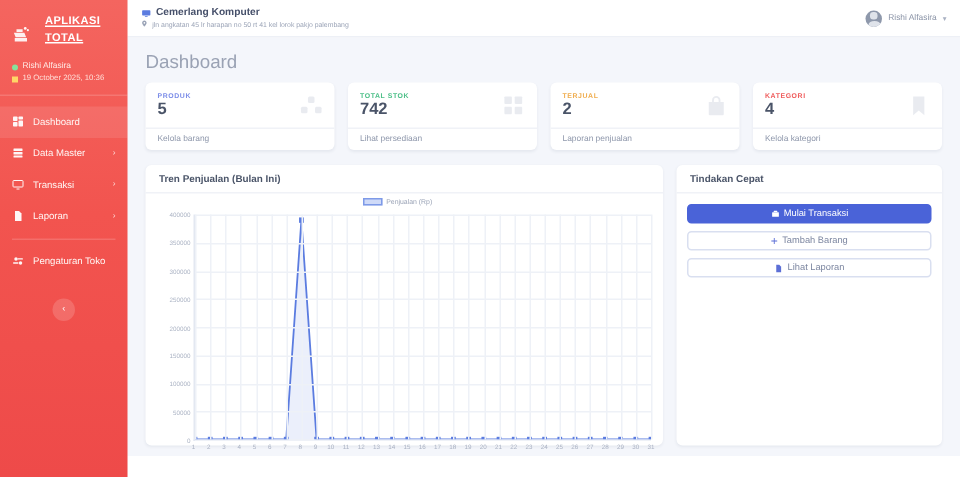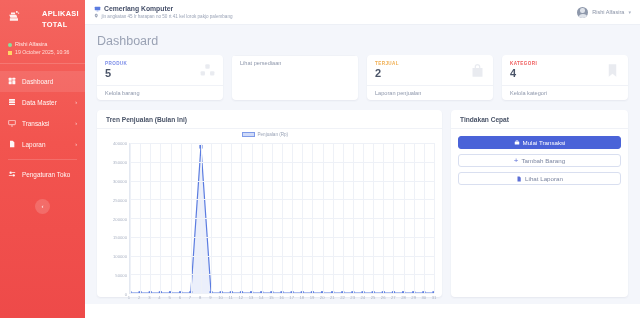--- a/index.html
+++ b/index.html
@@ -15,22 +15,23 @@
   
   .sidebar {
     width: 85px;
     background: linear-gradient(180deg, #f4655f 0%, #f2544f 45%, #ee4a49 100%);
     color: #fff;
     flex: 0 0 85px;
     position: relative;
     padding-top: 6px;
   }
   .brand {
-    display: flex; align-items: flex-start; gap: 20px;
+    display: flex; align-items: flex-end; gap: 8px;
     padding: 3px 7px 7px 7px;
+    text-decoration: underline;
   }
   .brand-icon { width: 15px; height: 14px; flex: 0 0 15px; opacity: .95; }
   .brand-text { font-size: 7.4px; font-weight: bold; line-height: 1.45; letter-spacing: .3px; }
   .sb-user {
     padding: 3px 8px 6px 8px;
     border-bottom: 1px solid rgba(255,255,255,.16);
     margin-bottom: 5px;
   }
   .sb-user-row { display: flex; align-items: center; gap: 3px; line-height: 1.5; }
   .sb-dot { width: 4px; height: 4px; border-radius: 50%; background: #86e29b; flex: 0 0 4px; }
@@ -268,20 +269,34 @@
                 <rect x="8.5" y="2" width="7" height="7" rx="1.6"></rect>
                 <rect x="1" y="13" width="7" height="7" rx="1.6"></rect>
                 <rect x="16" y="13" width="7" height="7" rx="1.6"></rect>
               </svg>
           </span>
         </div>
         <div class="card-foot">Kelola barang</div>
       </div>
 
       <div class="card">
+        <div class="card-top">
+          <div>
+            <div class="card-label" style="color:#4bbf87">TOTAL STOK</div>
+            <div class="card-value">742</div>
+          </div>
+          <span class="card-ico">
+            <svg viewBox="0 0 24 24" width="15" height="15" fill="#8894b0">
+                <rect x="2" y="2" width="8" height="8" rx="1"></rect>
+                <rect x="13" y="2" width="8" height="8" rx="1"></rect>
+                <rect x="2" y="13" width="8" height="8" rx="1"></rect>
+                <rect x="13" y="13" width="8" height="8" rx="1"></rect>
+              </svg>
+          </span>
+        </div>
         <div class="card-foot">Lihat persediaan</div>
       </div>
 
       <div class="card">
         <div class="card-top">
           <div>
             <div class="card-label" style="color:#f0ad4e">TERJUAL</div>
             <div class="card-value">2</div>
           </div>
           <span class="card-ico">

